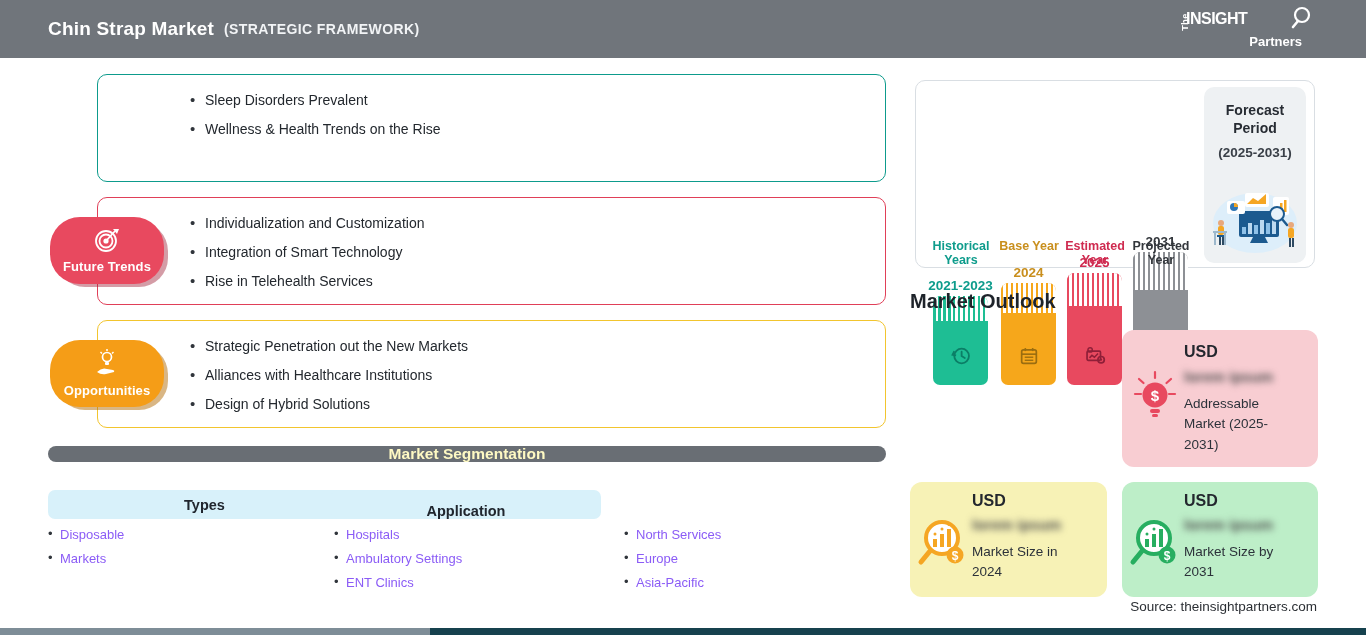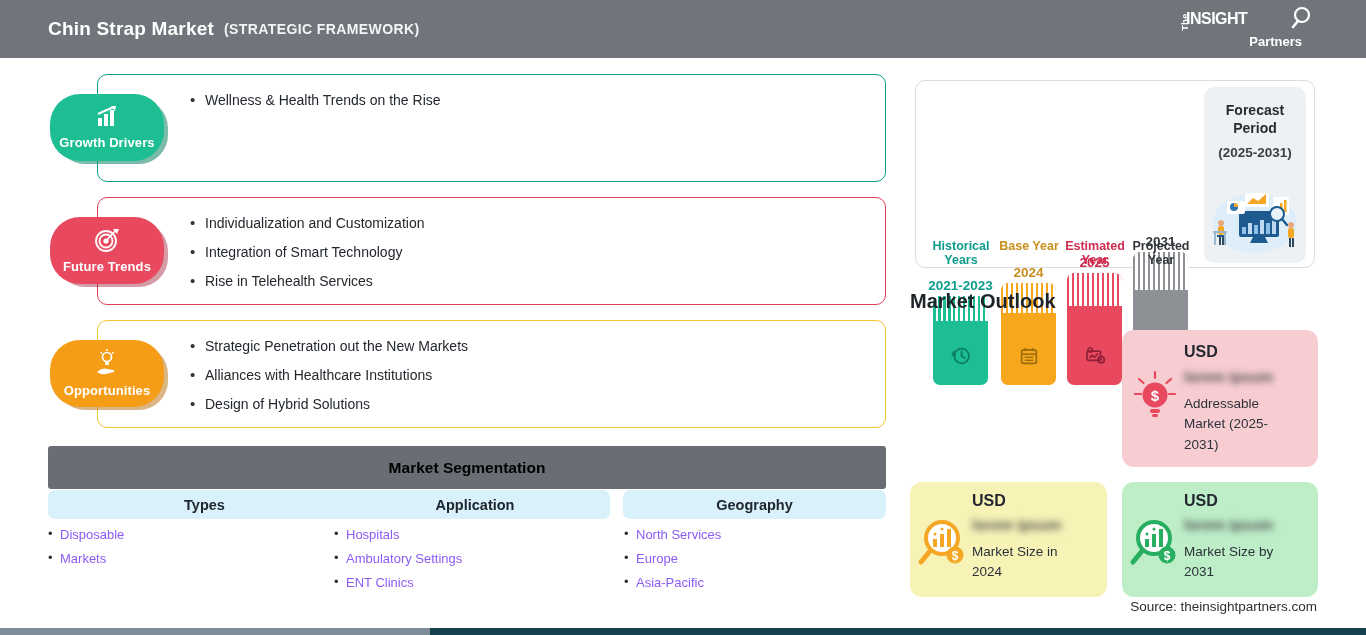--- a/index.html
+++ b/index.html
@@ -27,26 +27,26 @@
   .box-op{top:320px;border-color:#f2c52e;}
 
   .badge{position:absolute;left:50px;width:114px;height:67px;border-radius:30px 30px 30px 30px;color:#fff;z-index:3;
          display:flex;flex-direction:column;align-items:center;justify-content:center;gap:2px;}
   .badge .blabel{font-size:13px;font-weight:bold;letter-spacing:.1px;white-space:nowrap;}
   .badge-gd{top:94px;background:#1ebe94;box-shadow:5px 4px 0 -1px rgba(16,130,100,.55);}
   .badge-ft{top:217px;background:#e8495f;box-shadow:5px 4px 0 -1px rgba(160,35,58,.45);}
   .badge-op{top:340px;background:#f59d17;box-shadow:5px 4px 0 -1px rgba(180,110,10,.5);}
 
   
-  .seg-bar{position:absolute;left:48px;top:446px;width:838px;height:43px;background:#696e74;border-radius:3px;
-           display:flex;align-items:center;justify-content:center;color:#000000;font-size:15.5px;font-weight:bold;}
+  .seg-bar{position:absolute;left:48px;top:446px;width:838px;height:16px;background:#696e74;border-radius:9px;
+           display:flex;align-items:center;justify-content:center;color:#fef9c3;font-size:15.5px;font-weight:bold;}
   .pill{position:absolute;top:490px;height:29px;background:#d8f1fa;border-radius:7px;display:flex;align-items:center;justify-content:center;
         font-size:14.5px;font-weight:bold;color:#20262e;}
   .pill-types{left:48px;width:313px;}
-  .pill-app{left:340px;width:270px;}
+  .pill-app{left:331px;width:270px;align-items:flex-end;}
   .pill-geo{left:623px;width:263px;}
   .seg-list{position:absolute;top:525px;margin:0;padding:0;list-style:none;}
   .seg-list li{position:relative;padding-left:12px;font-size:13px;color:#8b5cf6;margin-bottom:8px;line-height:1.0;padding-top:3px;}
   .seg-list li::before{content:"•";position:absolute;left:0;top:2px;color:#30353b;}
   .list-types{left:48px;}
   .list-app{left:334px;}
   .list-geo{left:624px;}
 
   
   .tl-card{position:absolute;left:915px;top:80px;width:400px;height:188px;background:#fff;border:1px solid #d9dee3;border-radius:10px;box-sizing:border-box;}
@@ -115,34 +115,23 @@
             <circle cx="12" cy="9" r="7" fill="none" stroke="#fff" stroke-width="2.2"></circle>
             <line x1="8" y1="15" x2="3" y2="21" stroke="#fff" stroke-width="2.6" stroke-linecap="round"></line>
           </svg>
       </span>
       <span class="logo-partners">Partners</span>
     </div>
   </div>
 
   <div class="fbox box-gd">
     <ul>
+      <li>Sleep Disorders Prevalent</li>
       <li>Wellness &amp; Health Trends on the Rise</li>
     </ul>
-  </div>
-  <div class="badge badge-gd">
-    <span>
-      <svg width="30" height="24" viewBox="0 0 30 24">
-          <rect x="6" y="13" width="4" height="8" fill="#fff"></rect>
-          <rect x="12" y="9" width="4" height="12" fill="#fff"></rect>
-          <rect x="18" y="5" width="4" height="16" fill="#fff"></rect>
-          <path d="M6 9 C12 6,17 4,22 2" fill="none" stroke="#fff" stroke-width="2"></path>
-          <path d="M19 1 l5 0 -1 5 z" fill="#fff"></path>
-        </svg>
-    </span>
-    <span class="blabel">Growth Drivers</span>
   </div>
 
   <div class="fbox box-ft">
     <ul>
       <li>Individualization and Customization</li>
       <li>Integration of Smart Technology</li>
       <li>Rise in Telehealth Services</li>
     </ul>
   </div>
   <div class="badge badge-ft">
@@ -180,23 +169,20 @@
   </div>
 
   <div class="seg-bar">
     <span>Market Segmentation</span>
   </div>
   <div class="pill pill-types">
       <span>Types</span>
     </div>
   <div class="pill pill-app">
       <span>Application</span>
-    </div>
-  <div class="pill pill-geo">
-      <span>Geography</span>
     </div>
 
   <ul class="seg-list list-types">
     <li>Disposable</li>
     <li>Markets</li>
   </ul>
   <ul class="seg-list list-app">
     <li>Hospitals</li>
     <li>Ambulatory Settings</li>
     <li>ENT Clinics</li>

